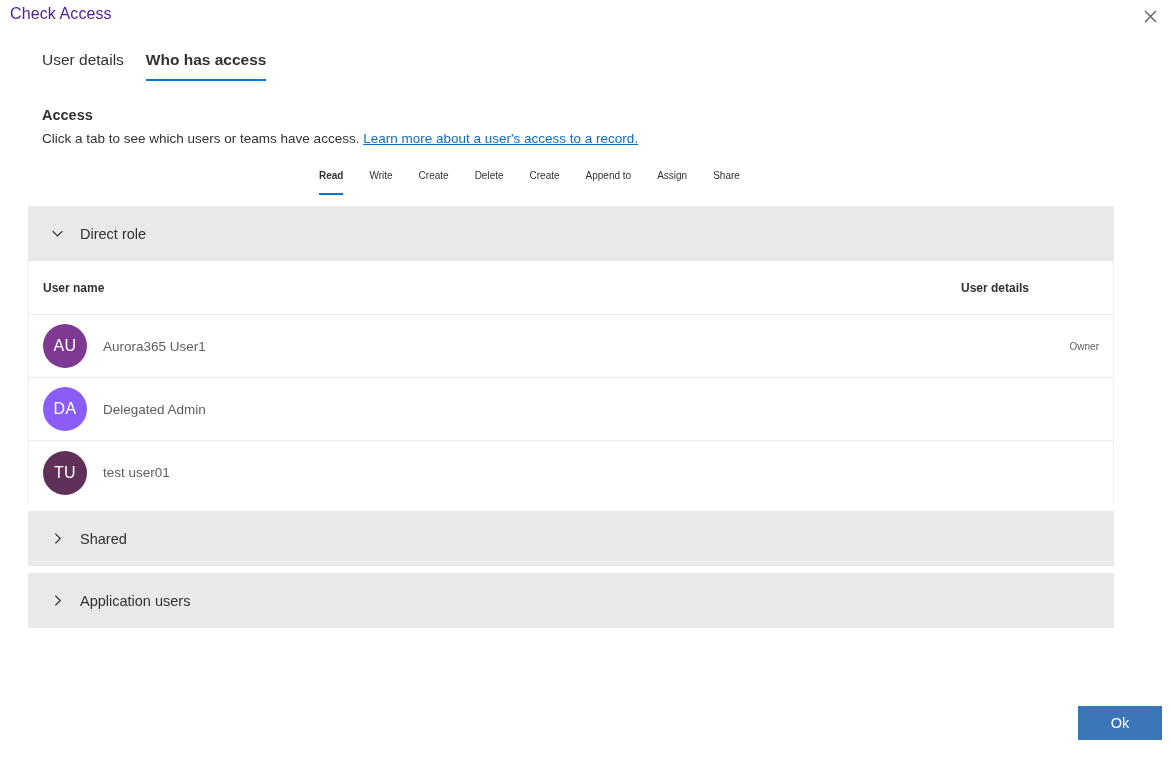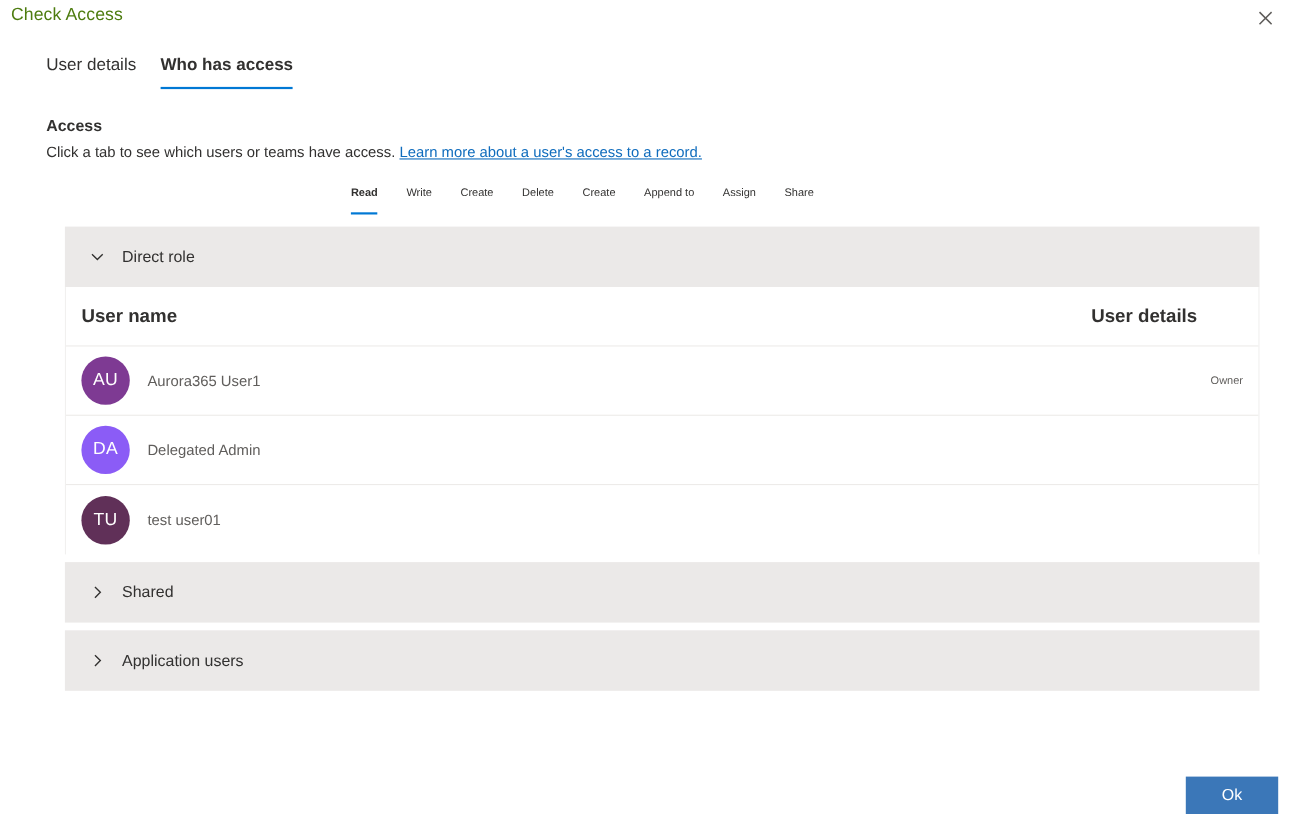--- a/index.html
+++ b/index.html
@@ -24,21 +24,21 @@
     top: 0; left: 0;
     width: 1172px;
     height: 34px;
   }
   .dialog-title {
     position: absolute;
     left: 10px;
     top: 5px;
     font-size: 16px;
     font-weight: 400;
-    color: #4d7c0f;
+    color: #4c1d95;
     letter-spacing: .1px;
     white-space: nowrap;
   }
   .close-button {
     position: absolute;
     right: 6px;
     top: 1px;
     width: 32px;
     height: 30px;
     display: flex;
@@ -139,21 +139,21 @@
     right: 13px;
     bottom: 0;
     height: 2px;
     background: #0078d4;
   }
 
   
   .sections {
     position: absolute;
     top: 206px;
-    left: 59px;
+    left: 28px;
     width: 1086px;
   }
   .section { margin-bottom: 0; }
   .section + .section { margin-top: 7px; }
 
   .section-header {
     height: 55px;
     background: #ebe9e8;
     display: flex;
     align-items: center;
@@ -184,21 +184,21 @@
     border-right: 1px solid #f1f0ef;
   }
   .table-head {
     display: flex;
     align-items: center;
     height: 54px;
     border-bottom: 1px solid #edebe9;
     padding: 0 12px 0 14px;
   }
   .th {
-    font-size: 17px;
+    font-size: 12px;
     font-weight: 700;
     color: #323130;
   }
   .th-username { width: 918px; }
   .th-details  { flex: 1; }
 
   .table-row {
     display: flex;
     align-items: center;
     height: 63px;

